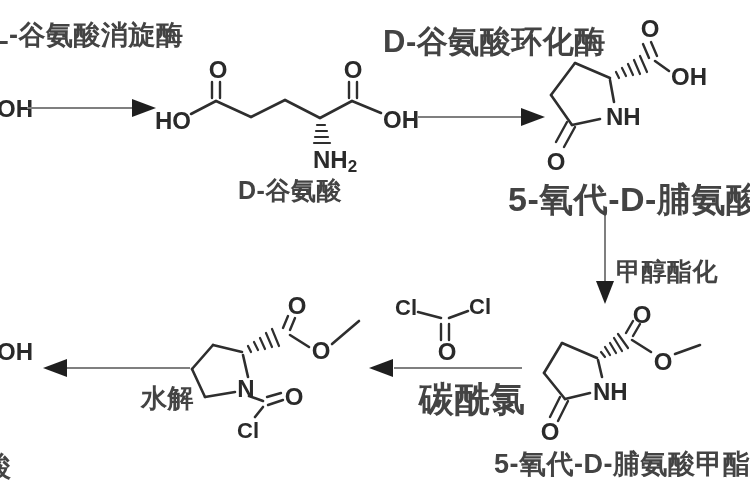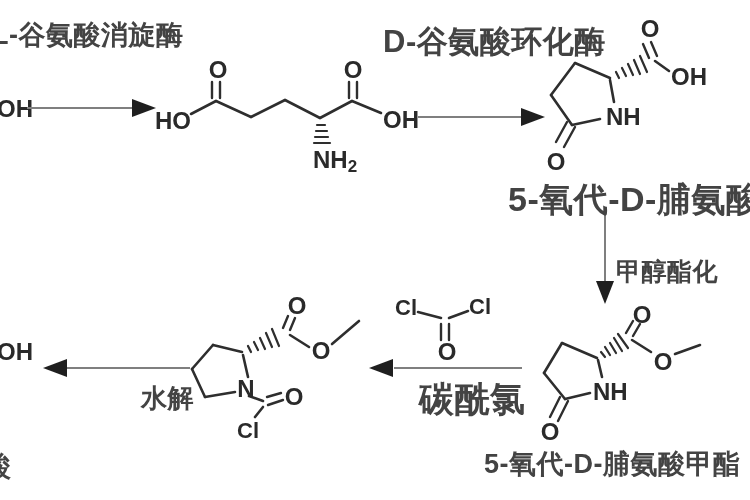--- a/index.html
+++ b/index.html
@@ -158,20 +158,21 @@
     </g>
 
     <g>
       <line class="aline" x1="190" y1="368" x2="66" y2="368"></line>
       <polygon class="ahead" points="43,368 67,359 67,377"></polygon>
     </g>
   </svg>
 
   <div class="cn-label" style="left:-8px;top:22px;font-size:27px;">L-谷氨酸消旋酶</div>
   <div class="cn-label" style="left:383px;top:26px;font-size:31px;">D-谷氨酸环化酶</div>
+  <div class="cn-label" style="left:238px;top:178px;font-size:25px;">D-谷氨酸</div>
   <div class="cn-label" style="left:508px;top:182px;font-size:34px;">5-氧代-D-脯氨酸</div>
   <div class="cn-label" style="left:616px;top:231px;font-size:25px;margin-top:28px;">甲醇酯化</div>
-  <div class="cn-label" style="left:484px;top:451px;font-size:27px;">5-氧代-D-脯氨酸甲酯</div>
+  <div class="cn-label" style="left:494px;top:451px;font-size:27px;">5-氧代-D-脯氨酸甲酯</div>
   <div class="cn-label" style="left:419px;top:381px;font-size:35px;">碳酰氯</div>
   <div class="cn-label" style="left:103px;top:385px;font-size:26px;margin-left:38px;">水解</div>
   <div class="cn-label" style="left:-17px;top:453px;font-size:28px;">酸</div>
 
 </div>
 
 </body></html>

